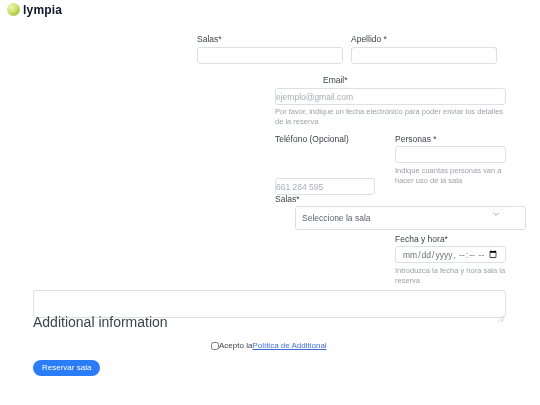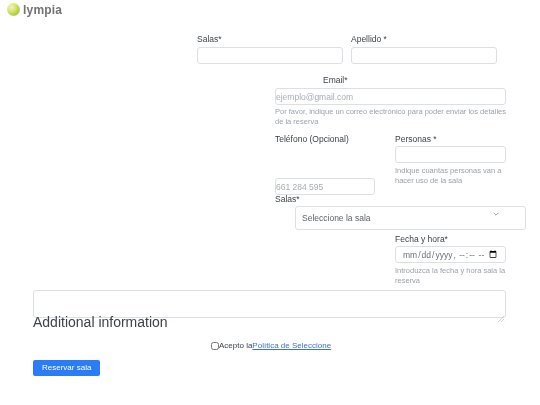--- a/index.html
+++ b/index.html
@@ -29,21 +29,21 @@
     width: 13px;
     height: 13px;
     border-radius: 50%;
     background: radial-gradient(circle at 35% 32%, #f2f7b4 0%, #cfe06a 42%, #9fc22e 72%, #7ea528 100%);
     box-shadow: inset 0 0 2px rgba(255,255,255,.7);
     flex: none;
   }
   .logo-text {
     font-size: 12px;
     font-weight: 700;
-    color: #737373;
+    color: #0f172a;
     letter-spacing: .2px;
     line-height: 1;
   }
 
   
   .field-label {
     position: absolute;
     font-size: 8.5px;
     color: #3c434a;
     line-height: 11px;
@@ -142,21 +142,21 @@
   
   .submit-btn {
     position: absolute;
     left: 33px;
     top: 360px;
     height: 16px;
     padding: 0 9px;
     background: #2b7cf7;
     color: #fff;
     border: none;
-    border-radius: 2px;
+    border-radius: 8px;
     font-family: "Liberation Sans", sans-serif;
     font-size: 8px;
     line-height: 16px;
     cursor: pointer;
     white-space: nowrap;
   }
 
   .static-label {
     position: absolute;
     font-size: 14px;
@@ -173,21 +173,21 @@
 </div>
 
 <span class="field-label" style="left:197px; top:34px;">Salas*</span>
 <input class="txt" style="left: 197px; top: 47px; width: 146px;" type="text" placeholder="">
 
 <span class="field-label" style="left:351px; top:34px;">Apellido *</span>
 <input class="txt" style="left: 351px; top: 47px; width: 146px;" type="text" placeholder="">
 
 <span class="field-label" style="left:275px; top:75px;padding-left:48px;">Email*</span>
 <input class="txt" style="left: 275px; top: 88px; width: 231px;" type="email" placeholder="ejemplo@gmail.com">
-<span class="help-text" style="left:275px; top:107px; width:231px;">Por favor, indique un correo electrónico para poder enviar los detalles de la reserva</span>
+<span class="help-text" style="left:275px; top:107px; width:231px;">Por favor, indique un fecha electrónico para poder enviar los detalles de la reserva</span>
 
 <span class="field-label" style="left:275px; top:134px;">Teléfono (Opcional)</span>
 <input class="txt" style="left: 275px; top: 142px; width: 100px; margin-top: 36px;" type="tel" placeholder="661 284 595">
 
 <span class="field-label" style="left:395px; top:134px;">Personas *</span>
 <input class="txt" style="left: 395px; top: 146px; width: 111px;" type="text" placeholder="">
 <span class="help-text" style="left:395px; top:166px; width:111px;">Indique cuantas personas van a hacer uso de la sala</span>
 
 <span class="field-label" style="left:275px; top:194px;">Salas*</span>
 <div class="sel-wrap" style="left:275px; top:206px; width:231px;">
@@ -209,16 +209,16 @@
 <span class="resize-grip" style="left:497px; top:309px;">
   <svg width="8" height="8" viewBox="0 0 8 8">
     <path d="M7 1 L1 7 M7 4 L4 7 M7 6.6 L6.6 7" stroke="#c4c9ce" stroke-width="0.8" fill="none"></path>
   </svg>
 </span>
 <span class="static-label" style="left:33px; top:317px;">Additional information</span>
 
 <div class="consent">
   <input type="checkbox" style="">
   <span>Acepto la</span>
-  <a href="#">Política de Seleccione</a>
+  <a href="#">Política de Additional</a>
 </div>
 
 <button class="submit-btn">Reservar sala</button>
 
 </body></html>

